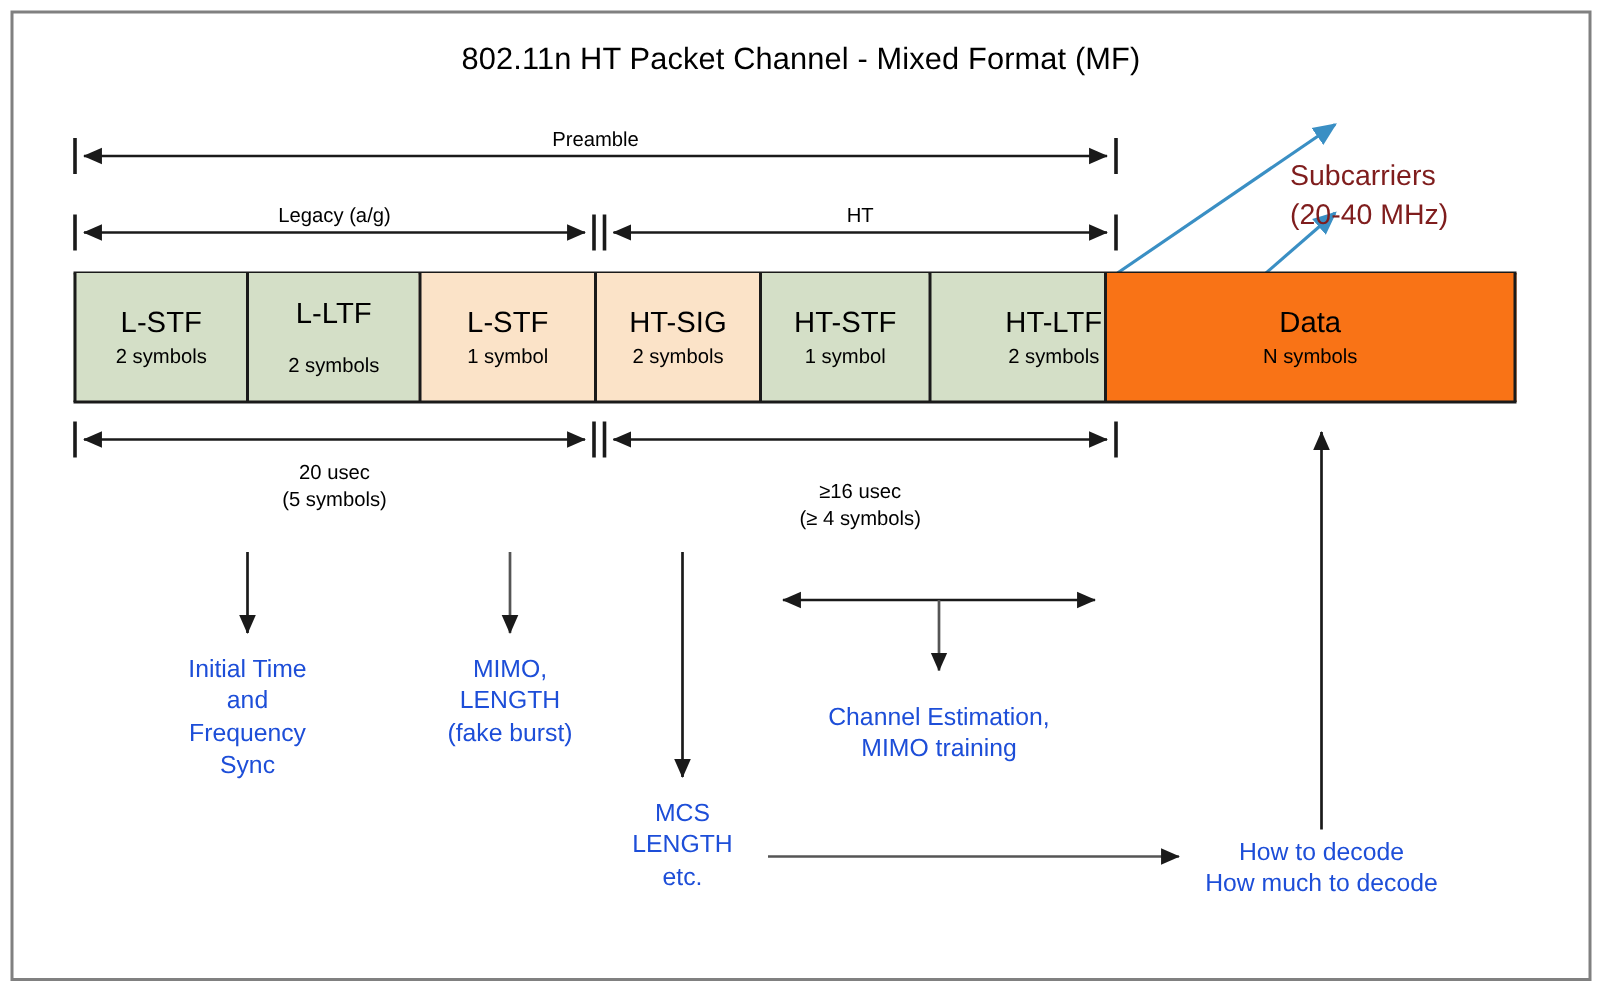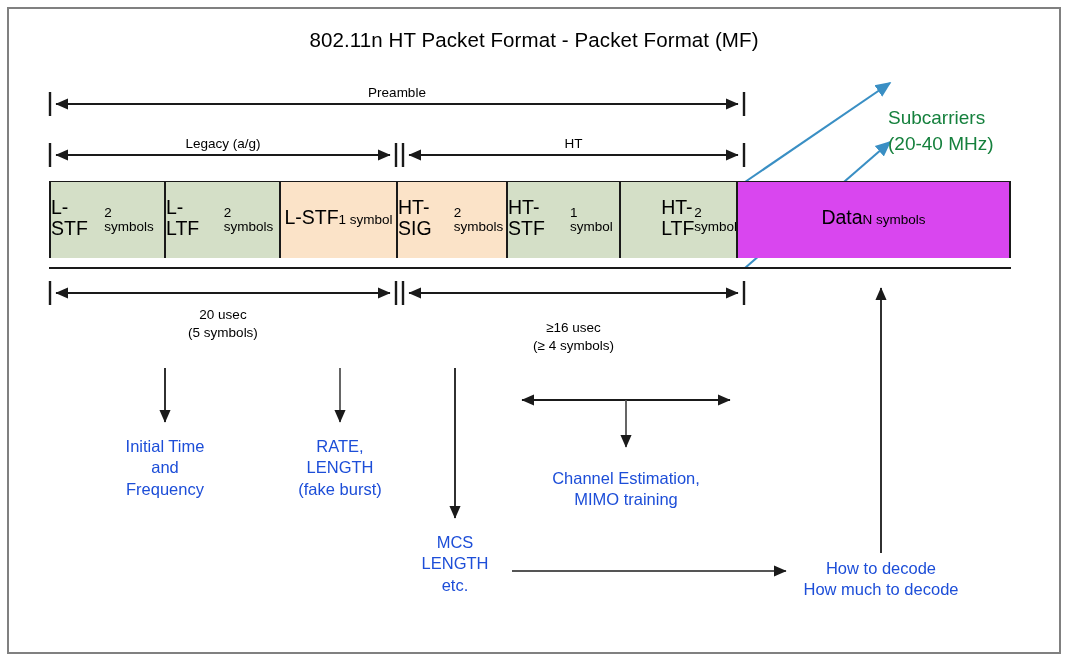--- a/index.html
+++ b/index.html
@@ -46,29 +46,29 @@
     left:49px; top:182px;
     height:86px;
     display:flex;
     box-sizing:border-box;
   }
   .blk{
     position:relative;
     box-sizing:border-box;
     border-left:2px solid #1a1a1a;
     display:flex;
-    flex-direction:row;
+    flex-direction:column;
     align-items:center;
     justify-content:center;
-    height:76px;
+    height:86px;
   }
   .blk:last-child{ border-right:2px solid #1a1a1a; }
   .blk.green{ background:#d4dfc7; }
   .blk.orange{ background:#fbe3c8; }
-  .blk.gray{ background:#d946ef; }
+  .blk.gray{ background:#f97316; }
   .blk-name{
     font-size:19.5px;
     color:#000000;
     line-height:1.05;
     margin-bottom:5px;
   }
   .blk-sub{
     font-size:13.5px;
     color:#000000;
     line-height:1.05;
@@ -95,35 +95,35 @@
   .note{
     position:absolute;
     text-align:center;
     font-size:16.5px;
     color:#1d4ed8;
     line-height:1.30;
   }
   
   #subcarriers{
     position:absolute;
-    left:888px; top:105px;
+    left:860px; top:105px;
     width:180px;
     text-align:left;
     font-size:19px;
     line-height:1.35;
-    color:#15803d;
+    color:#7f1d1d;
   }
 </style>
 </head>
 <body>
 
 <div id="page">
   <div id="frame"></div>
 
-  <div id="title">802.11n HT Packet Format - Packet Format (MF)</div>
+  <div id="title">802.11n HT Packet Channel - Mixed Format (MF)</div>
 
   <svg id="art" viewBox="0 0 1068 661" xmlns="http://www.w3.org/2000/svg">
     <defs>
       <marker id="ahR" viewBox="0 0 10 10" refX="9.5" refY="5" markerWidth="7" markerHeight="7" orient="auto-start-reverse">
         <path d="M 0 0.6 L 10 5 L 0 9.4 z" fill="#1a1a1a"></path>
       </marker>
       <marker id="ahL" viewBox="0 0 10 10" refX="9.5" refY="5" markerWidth="7" markerHeight="7" orient="auto-start-reverse">
         <path d="M 0 0.6 L 10 5 L 0 9.4 z" fill="#1a1a1a"></path>
       </marker>
       <marker id="ahBlue" viewBox="0 0 10 10" refX="9" refY="5" markerWidth="7.5" markerHeight="7.5" orient="auto-start-reverse">
@@ -226,24 +226,25 @@
 
   <div id="subcarriers">
     <div>Subcarriers</div>
     <div>(20-40 MHz)</div>
   </div>
 
   <div class="note" style="left:85px; top:436px; width:160px;">
     <div>Initial Time</div>
     <div>and</div>
     <div>Frequency</div>
+    <div>Sync</div>
   </div>
 
   <div class="note" style="left:262px; top:436px; width:156px;">
-    <div>RATE,</div>
+    <div>MIMO,</div>
     <div>LENGTH</div>
     <div>(fake burst)</div>
   </div>
 
   <div class="note" style="left:383px; top:532px; width:144px;">
     <div>MCS</div>
     <div>LENGTH</div>
     <div>etc.</div>
   </div>
 

